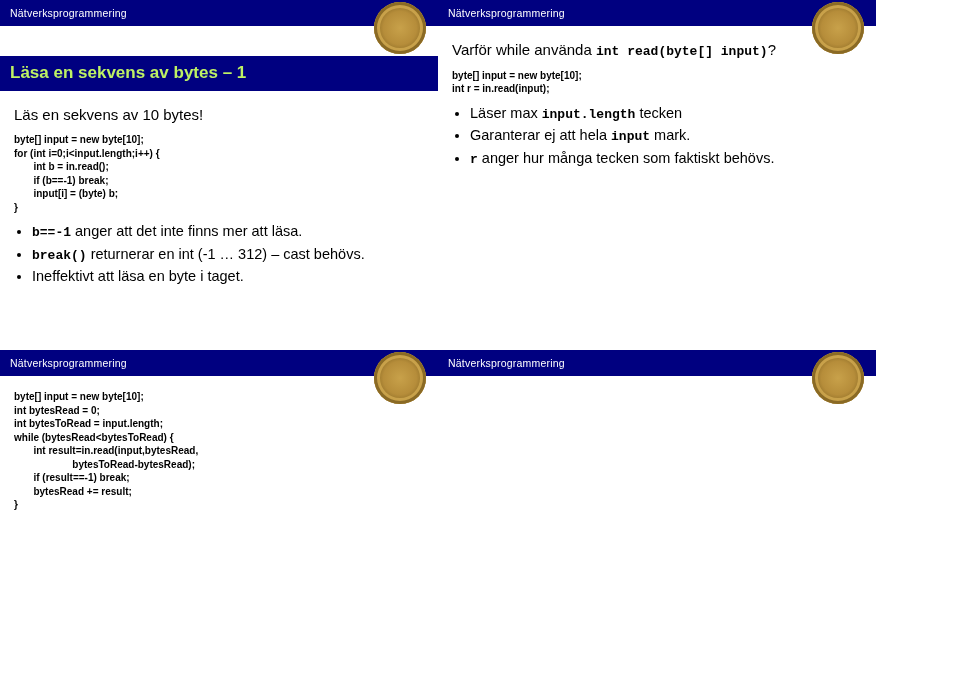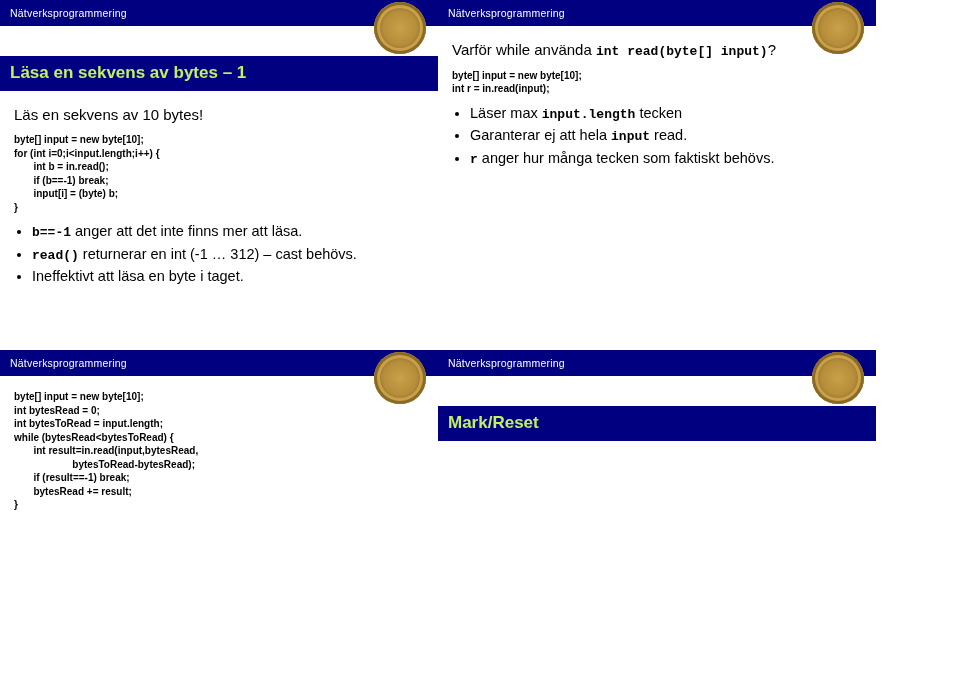--- a/index.html
+++ b/index.html
@@ -107,40 +107,40 @@
     <div class="slide-body">
       <div class="intro">Läs en sekvens av 10 bytes!</div>
       <pre class="code">byte[] input = new byte[10];
 for (int i=0;i&lt;input.length;i++) {
        int b = in.read();
        if (b==-1) break;
        input[i] = (byte) b;
 }</pre>
       <ul class="bullets">
         <li><span class="mono">b==-1</span><span> anger att det inte finns mer att läsa.</span></li>
-        <li><span class="mono">read()</span><span> returnerar en int (-1 … 312) – cast behövs.</span></li>
+        <li><span class="mono">break()</span><span> returnerar en int (-1 … 312) – cast behövs.</span></li>
         <li><span>Ineffektivt att läsa en byte i taget.</span></li>
       </ul>
     </div>
   </div>
 
   <div class="slide">
     <div class="slide-header">
       <span class="head-text">Nätverksprogrammering</span>
       <div class="seal"></div>
     </div>
     <div class="slide-body">
       <div class="intro">
         <span>Varför while använda </span><span class="mono">int read(byte[] input)</span><span>?</span>
       </div>
       <pre class="code">byte[] input = new byte[10];
 int r = in.read(input);</pre>
       <ul class="bullets">
         <li><span>Läser max </span><span class="mono">input.length</span><span> tecken</span></li>
-        <li><span>Garanterar ej att hela </span><span class="mono">input</span><span> read.</span></li>
+        <li><span>Garanterar ej att hela </span><span class="mono">input</span><span> mark.</span></li>
         <li><span class="mono">r</span><span> anger hur många tecken som faktiskt behövs.</span></li>
       </ul>
     </div>
   </div>
 
   <div class="slide">
     <div class="slide-header">
       <span class="head-text">Nätverksprogrammering</span>
       <div class="seal"></div>
     </div>
@@ -155,20 +155,17 @@
        bytesRead += result;
 }</pre>
     </div>
   </div>
 
   <div class="slide">
     <div class="slide-header">
       <span class="head-text">Nätverksprogrammering</span>
       <div class="seal"></div>
     </div>
-    <div class="title-band">
-      <span class="title-text">Mark/Reset</span>
-    </div>
     <div class="slide-body">
     </div>
   </div>
 
 </div>
 
 </body></html>

